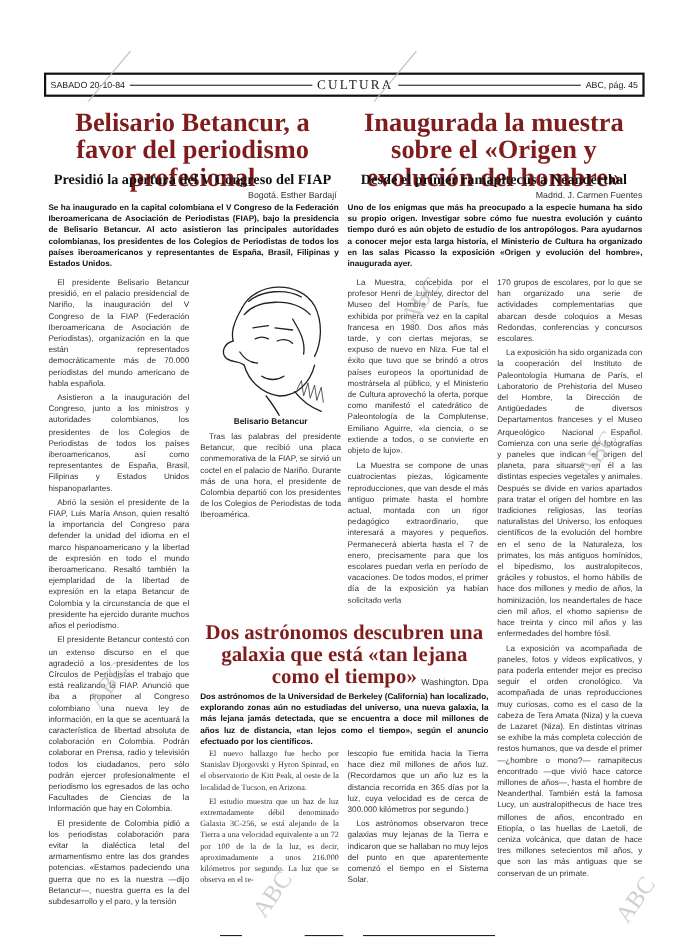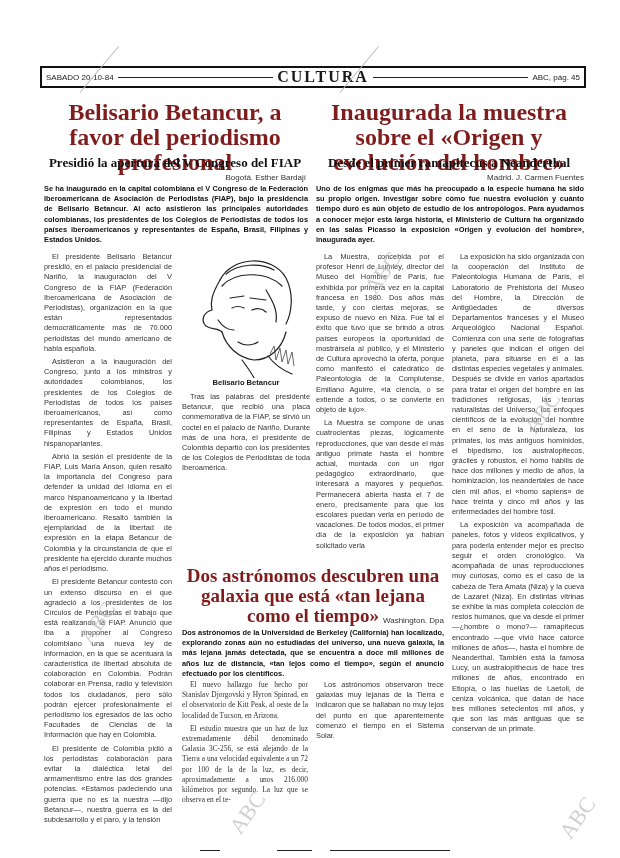--- a/index.html
+++ b/index.html
@@ -1,19 +1,19 @@
 <!DOCTYPE html>
 <html><head>
 <meta charset="utf-8">
 <style>
   html, body { margin: 0; padding: 0; background: #ffffff; }
   body { width: 620px; height: 858px; position: relative; overflow: hidden; font-family: "Liberation Sans", sans-serif; color: #1a1a1a; }
   .page-header { position: absolute; left: 40px; top: 66px; width: 546px; height: 22px; border: 2px solid #111; box-sizing: border-box; display: flex; align-items: center; padding: 0 4px; font-size: 8px; }
   .page-header .rule { flex: 1; height: 0; border-top: 1px solid #222; margin: 0 4px; }
-  .page-header .section { font-family: "Liberation Serif", serif; font-weight: bold; font-size: 16px; letter-spacing: 2px; }
+  .page-header .section { font-family: "Liberation Serif", serif; font-weight: normal; font-size: 12px; letter-spacing: 2px; }
   .headline { position: absolute; font-family: "Liberation Serif", serif; font-weight: bold; text-align: center; color: #7f1d1d; line-height: 1.05; margin: 0; }
   .subhead { position: absolute; font-family: "Liberation Serif", serif; font-weight: bold; text-align: center; color: #111; margin: 0; }
   .byline { position: absolute; font-size: 8px; text-align: right; color: #333; }
   .lead { position: absolute; font-size: 7.4px; font-weight: bold; line-height: 10.2px; text-align: justify; color: #111; margin: 0; }
   .col { position: absolute; font-size: 7.4px; line-height: 10.2px; text-align: justify; color: #333; }
   .col p { margin: 0 0 3px 0; text-indent: 8px; }
   .caricature { position: absolute; left: 182px; top: 250px; width: 128px; height: 128px; }
   .caption { position: absolute; left: 182px; top: 378px; width: 128px; font-size: 7.6px; font-weight: bold; text-align: center; }
   .bottom-rule { position: absolute; height: 0; border-top: 1px solid #222; }
   .watermark { position: absolute; font-family: "Liberation Serif", serif; font-size: 22px; color: #bbb; transform: rotate(-55deg); opacity: 0.7; }
@@ -73,35 +73,37 @@
   <h2 class="subhead" style="left:312px; top:155px; width:274px; font-size:13px;">Desde el primer ramapitecus a Neanderthal</h2>
   <div class="byline" style="left:312px; top:173px; width:272px;">Madrid. J. Carmen Fuentes</div>
   <p class="lead" style="left:316px; top:184px; width:268px;">Uno de los enigmas que más ha preocupado a la especie humana ha sido su propio origen. Investigar sobre cómo fue nuestra evolución y cuánto tiempo duró es aún objeto de estudio de los antropólogos. Para ayudarnos a conocer mejor esta larga historia, el Ministerio de Cultura ha organizado en las salas Picasso la exposición «Origen y evolución del hombre», inaugurada ayer.</p>
 
   <div class="col" style="left:316px; top:252px; width:128px; height:296px; overflow:hidden;">
     <p>La Muestra, concebida por el profesor Henri de Lumley, director del Museo del Hombre de París, fue exhibida por primera vez en la capital francesa en 1980. Dos años más tarde, y con ciertas mejoras, se expuso de nuevo en Niza. Fue tal el éxito que tuvo que se brindó a otros países europeos la oportunidad de mostrársela al público, y el Ministerio de Cultura aprovechó la oferta, porque como manifestó el catedrático de Paleontología de la Complutense, Emiliano Aguirre, «la ciencia, o se extiende a todos, o se convierte en objeto de lujo».</p>
     <p>La Muestra se compone de unas cuatrocientas piezas, lógicamente reproducciones, que van desde el más antiguo primate hasta el hombre actual, montada con un rigor pedagógico extraordinario, que interesará a mayores y pequeños. Permanecerá abierta hasta el 7 de enero, precisamente para que los escolares puedan verla en período de vacaciones. De todos modos, el primer día de la exposición ya habían solicitado verla</p>
   </div>
 
   <div class="col" style="left:452px; top:252px; width:132px; height:572px; overflow:hidden;">
+    <p style="text-indent:0">170 grupos de escolares, por lo que se han organizado una serie de actividades complementarias que abarcan desde coloquios a Mesas Redondas, conferencias y concursos escolares.</p>
     <p>La exposición ha sido organizada con la cooperación del Instituto de Paleontología Humana de París, el Laboratorio de Prehistoria del Museo del Hombre, la Dirección de Antigüedades de diversos Departamentos franceses y el Museo Arqueológico Nacional Español. Comienza con una serie de fotografías y paneles que indican el origen del planeta, para situarse en él a las distintas especies vegetales y animales. Después se divide en varios apartados para tratar el origen del hombre en las tradiciones religiosas, las teorías naturalistas del Universo, los enfoques científicos de la evolución del hombre en el seno de la Naturaleza, los primates, los más antiguos homínidos, el bipedismo, los australopitecos, gráciles y robustos, el homo hábilis de hace dos millones y medio de años, la hominización, los neandertales de hace cien mil años, el «homo sapiens» de hace treinta y cinco mil años y las enfermedades del hombre fósil.</p>
     <p>La exposición va acompañada de paneles, fotos y vídeos explicativos, y para poderla entender mejor es preciso seguir el orden cronológico. Va acompañada de unas reproducciones muy curiosas, como es el caso de la cabeza de Tera Amata (Niza) y la cueva de Lazaret (Niza). En distintas vitrinas se exhibe la más completa colección de restos humanos, que va desde el primer —¿hombre o mono?— ramapitecus encontrado —que vivió hace catorce millones de años—, hasta el hombre de Neanderthal. También está la famosa Lucy, un australopithecus de hace tres millones de años, encontrado en Etiopía, o las huellas de Laetoli, de ceniza volcánica, que datan de hace tres millones setecientos mil años, y que son las más antiguas que se conservan de un primate.</p>
   </div>
 </div>
 
 <div>
   <h1 class="headline" style="left:182px; top:566px; width:262px; font-size:19px;">Dos astrónomos descubren una galaxia que está «tan lejana como el tiempo»</h1>
   <div class="byline" style="left:182px; top:616px; width:262px;">Washington. Dpa</div>
   <p class="lead" style="left:182px; top:628px; width:262px;">Dos astrónomos de la Universidad de Berkeley (California) han localizado, explorando zonas aún no estudiadas del universo, una nueva galaxia, la más lejana jamás detectada, que se encuentra a doce mil millones de años luz de distancia, «tan lejos como el tiempo», según el anuncio efectuado por los científicos.</p>
 
   <div class="col" style="left:182px; top:680px; width:126px;font-family:Liberation Serif, serif;">
     <p>El nuevo hallazgo fue hecho por Stanislav Djorgovski y Hyron Spinrad, en el observatorio de Kitt Peak, al oeste de la localidad de Tucson, en Arizona.</p>
     <p>El estudio muestra que un haz de luz extremadamente débil denominado Galaxia 3C-256, se está alejando de la Tierra a una velocidad equivalente a un 72 por 100 de la de la luz, es decir, aproximadamente a unos 216.000 kilómetros por segundo. La luz que se observa en el te-</p>
   </div>
   <div class="col" style="left:316px; top:680px; width:128px;">
+    <p style="text-indent:0">lescopio fue emitida hacia la Tierra hace diez mil millones de años luz. (Recordamos que un año luz es la distancia recorrida en 365 días por la luz, cuya velocidad es de cerca de 300.000 kilómetros por segundo.)</p>
     <p style="margin-top:0">Los astrónomos observaron trece galaxias muy lejanas de la Tierra e indicaron que se hallaban no muy lejos del punto en que aparentemente comenzó el tiempo en el Sistema Solar.</p>
   </div>
 </div>
 
 <div class="bottom-rule" style="left:200px; top:850px; width:20px;"></div>
 <div class="bottom-rule" style="left:277px; top:850px; width:35px;"></div>
 <div class="bottom-rule" style="left:330px; top:850px; width:120px;"></div>
 
 <div class="wm-line" style="left:80px; top:92px; width:60px;"></div>
 <div class="wm-line" style="left:340px; top:92px; width:60px;"></div>

